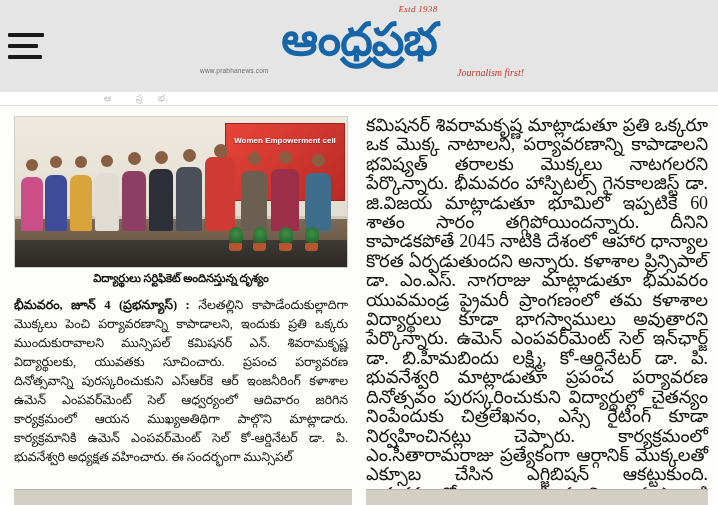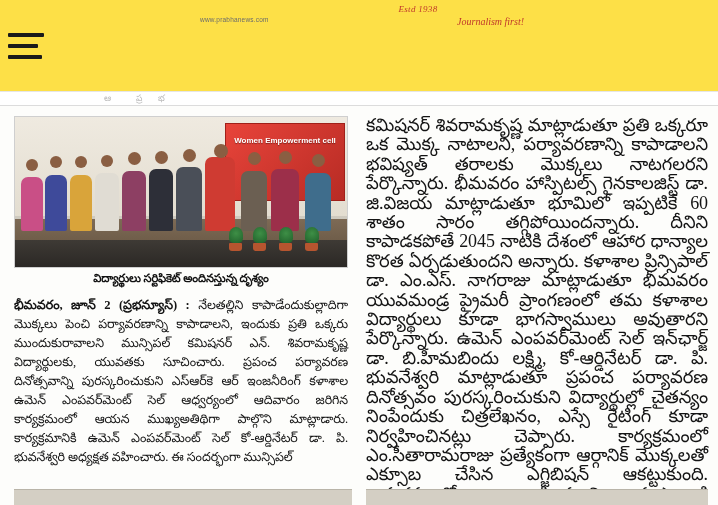--- a/index.html
+++ b/index.html
@@ -15,21 +15,21 @@
     width: 718px;
     height: 505px;
     background: #fdfdfb;
     overflow: hidden;
   }
 
   
   .masthead {
     position: relative;
     height: 92px;
-    background: #fde047;
+    background: #e5e5e5;
     border-bottom: 1px solid #e6e6e6;
   }
   .hamburger {
     position: absolute;
     left: 8px;
     top: 33px;
     width: 36px;
     height: 26px;
     display: flex;
     flex-direction: column;
@@ -252,20 +252,21 @@
 <div id="page">
 
   <div class="masthead">
     <div class="hamburger">
       <span></span>
       <span></span>
       <span></span>
     </div>
     <div class="logo-block">
       <div class="estd">Estd 1938</div>
+      <div class="logo-title">ఆంధ్రప్రభ</div>
       <div class="logo-sub-row">
         <div class="logo-url">www.prabhanews.com</div>
         <div class="logo-tag">Journalism first!</div>
       </div>
     </div>
   </div>
 
   <div class="sub-strip">
     <div class="strip-mark" style="left:104px">ఆ</div>
     <div class="strip-mark" style="left:136px">ప్ర</div>
@@ -322,21 +323,21 @@
         <div class="pot" style="left:238px;"></div>
         <div class="plant" style="left:264px;"></div>
         <div class="pot" style="left:264px;"></div>
         <div class="plant" style="left:290px;"></div>
         <div class="pot" style="left:290px;"></div>
       </div>
 
       <div class="caption">విద్యార్థులు సర్టిఫికెట్ అందినస్తున్న దృశ్యం</div>
 
       <div class="body-col">
-        <b>భీమవరం, జూన్ 2 (ప్రభన్యూస్) :</b>
+        <b>భీమవరం, జూన్ 4 (ప్రభన్యూస్) :</b>
         <span>నేలతల్లిని కాపాడేందుకుల్లాదిగా మొక్కలు పెంచి పర్యావరణాన్ని కాపాడాలని, ఇందుకు ప్రతి ఒక్కరు ముందుకురావాలని మున్సిపల్ కమిషనర్ ఎన్. శివరామకృష్ణ విద్యార్థులకు, యువతకు సూచించారు. ప్రపంచ పర్యావరణ దినోత్సవాన్ని పురస్కరించుకుని ఎస్‌ఆర్‌కె ఆర్ ఇంజనీరింగ్ కళాశాల ఉమెన్ ఎంపవర్‌మెంట్ సెల్ ఆధ్వర్యంలో ఆదివారం జరిగిన కార్యక్రమంలో ఆయన ముఖ్యఅతిథిగా పాల్గొని మాట్లాడారు. కార్యక్రమానికి ఉమెన్ ఎంపవర్‌మెంట్ సెల్ కో-ఆర్డినేటర్ డా. పి. భువనేశ్వరి అధ్యక్షత వహించారు. ఈ సందర్భంగా మున్సిపల్</span>
       </div>
     </div>
 
     <div class="col-right">
       <div class="right-body">కమిషనర్ శివరామకృష్ణ మాట్లాడుతూ ప్రతి ఒక్కరూ ఒక మొక్క నాటాలని, పర్యావరణాన్ని కాపాడాలని భవిష్యత్ తరాలకు మొక్కలు నాటగలరని పేర్కొన్నారు. భీమవరం హాస్పిటల్స్ గైనకాలజిస్ట్ డా. జి.విజయ మాట్లాడుతూ భూమిలో ఇప్పటికే 60 శాతం సారం తగ్గిపోయిందన్నారు. దీనిని కాపాడకపోతే 2045 నాటికి దేశంలో ఆహార ధాన్యాల కొరత ఏర్పడుతుందని అన్నారు. కళాశాల ప్రిన్సిపాల్ డా. ఎం.ఎస్. నాగరాజు మాట్లాడుతూ భీమవరం యువమండ్ర ప్రైమరీ ప్రాంగణంలో తమ కళాశాల విద్యార్థులు కూడా భాగస్వాములు అవుతారని పేర్కొన్నారు. ఉమెన్ ఎంపవర్‌మెంట్ సెల్ ఇన్‌ఛార్జ్ డా. బి.హిమబిందు లక్ష్మి, కో-ఆర్డినేటర్ డా. పి. భువనేశ్వరి మాట్లాడుతూ ప్రపంచ పర్యావరణ దినోత్సవం పురస్కరించుకుని విద్యార్థుల్లో చైతన్యం నింపేందుకు చిత్రలేఖనం, ఎస్సే రైటింగ్ కూడా నిర్వహించినట్లు చెప్పారు. కార్యక్రమంలో ఎం.సీతారామరాజు ప్రత్యేకంగా ఆర్గానిక్ మొక్కలతో ఎక్సూబ చేసిన ఎగ్జిబిషన్ ఆకట్టుకుంది. కార్యక్రమంలో డా. పి.భవాని, రూపారాణి తదితరులు పాల్గొన్నారు.</div>
     </div>
   </div>
 
   <div class="bottom-strip">

